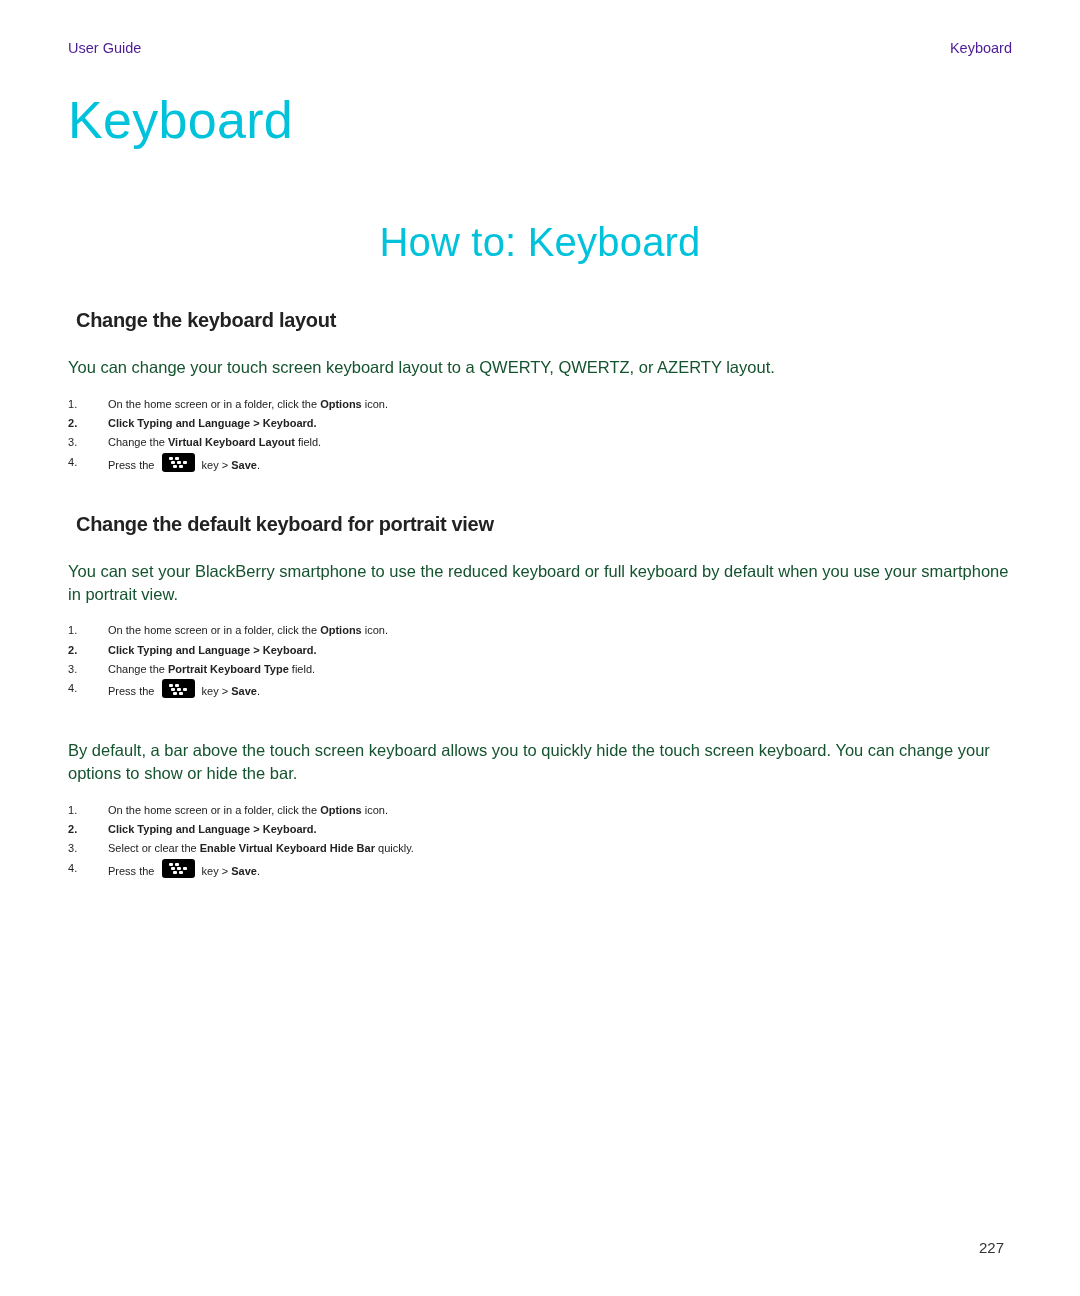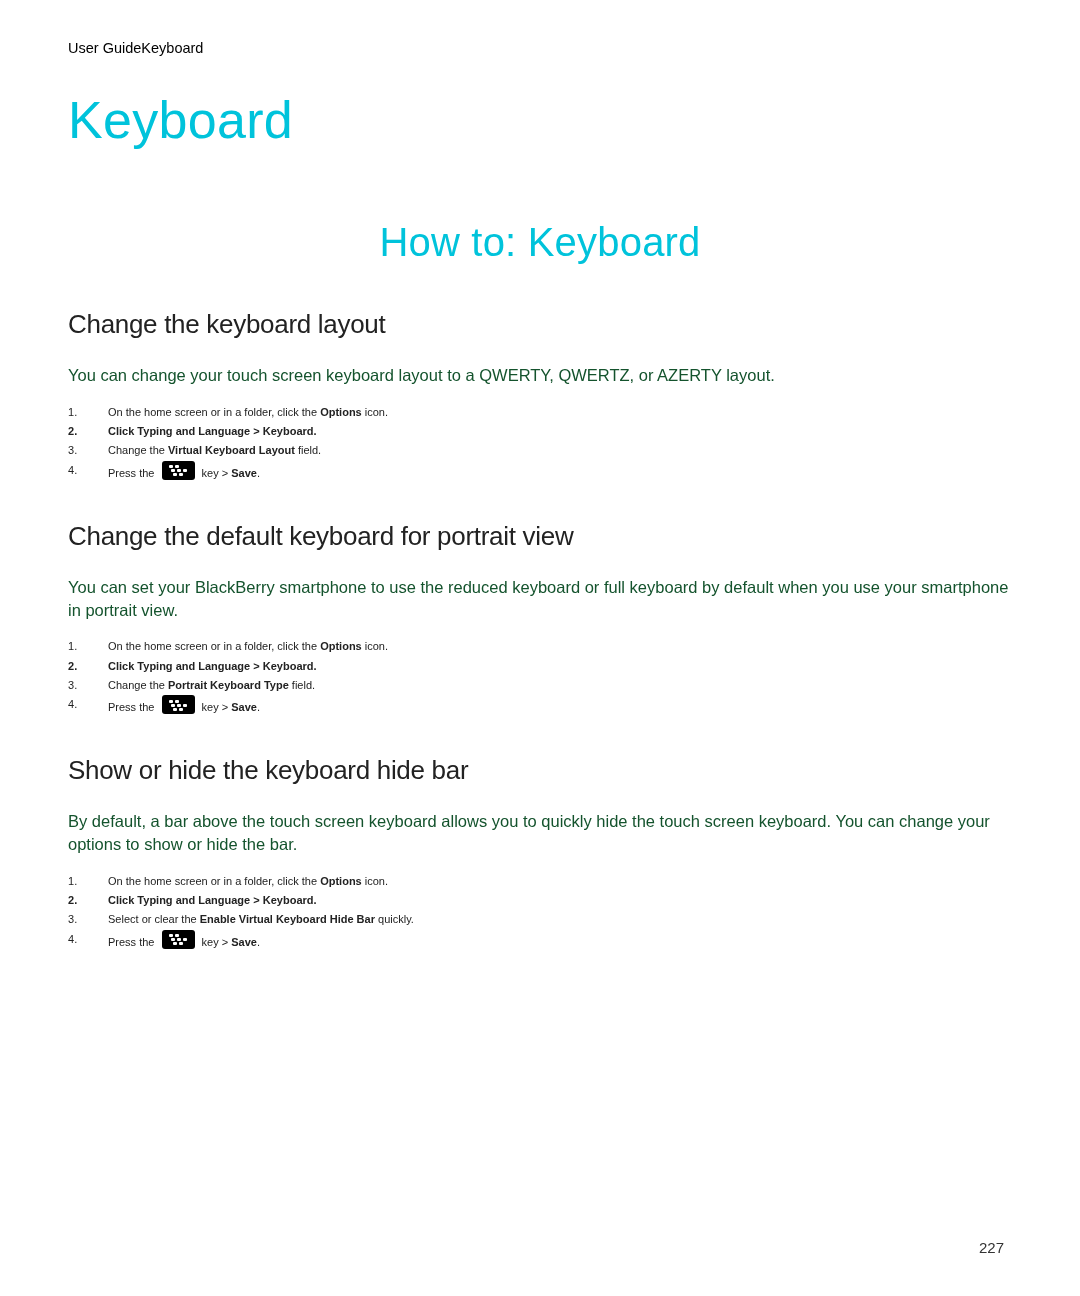--- a/index.html
+++ b/index.html
@@ -17,23 +17,23 @@
   .page {
     padding: 40px 68px 40px 68px;
     box-sizing: border-box;
     width: 100%;
     height: 100%;
     position: relative;
   }
 
   .header-row {
     display: flex;
-    justify-content: flex-start;
+    justify-content: space-between;
     font-size: 14.5px;
-    color: #000000;
+    color: #4c1d95;
     margin-bottom: 34px;
   }
 
   h1.title {
     font-size: 52px;
     font-weight: 400;
     color: #00c3db;
     margin: 0 0 70px 0;
     letter-spacing: 0.3px;
   }
@@ -41,24 +41,24 @@
   h2.section {
     font-size: 40px;
     font-weight: 400;
     color: #00c3db;
     margin: 0 0 44px 0;
     letter-spacing: 0.2px;
     text-align: center;
   }
 
   h3.subsection {
-    font-size: 26px;
-    font-weight: 400;
+    font-size: 20px;
+    font-weight: 700;
     color: #222;
-    margin: 0 0 24px 0;
+    margin: 0 0 24px 8px;
     letter-spacing: -0.3px;
   }
 
   p.body {
     font-size: 16.5px;
     line-height: 1.38;
     color: #14532d;
     margin: 0 0 16px 0;
   }
 
@@ -160,21 +160,20 @@
                 <rect x="1" y="1" width="4" height="3" rx="1"></rect>
                 <rect x="7" y="1" width="4" height="3" rx="1"></rect>
                 <rect x="3" y="5" width="4" height="3" rx="1"></rect>
                 <rect x="9" y="5" width="4" height="3" rx="1"></rect>
                 <rect x="15" y="5" width="4" height="3" rx="1"></rect>
                 <rect x="5" y="9" width="4" height="3" rx="1"></rect>
                 <rect x="11" y="9" width="4" height="3" rx="1"></rect>
               </g>
             </svg></span><span> key &gt; </span><b>Save</b><span>.</span></li>
       </ol>
-      <h3 class="subsection">Show or hide the keyboard hide bar</h3>
       <p class="body">By default, a bar above the touch screen keyboard allows you to quickly hide the touch screen keyboard. You can change your options to show or hide the bar.</p>
       <ol class="steps">
         <li><span>On the home screen or in a folder, click the </span><b>Options</b><span> icon.</span></li>
         <li style="font-weight: 700;"><span>Click </span><b>Typing and Language</b><span> &gt; </span><b>Keyboard</b><span>.</span></li>
         <li><span>Select or clear the </span><b>Enable Virtual Keyboard Hide Bar</b><span> quickly.</span></li>
         <li><span>Press the </span><span class="menu-key-icon"><svg width="20" height="12" viewBox="0 0 20 12" xmlns="http://www.w3.org/2000/svg">
               <g fill="#fff">
                 <rect x="1" y="1" width="4" height="3" rx="1"></rect>
                 <rect x="7" y="1" width="4" height="3" rx="1"></rect>
                 <rect x="3" y="5" width="4" height="3" rx="1"></rect>

